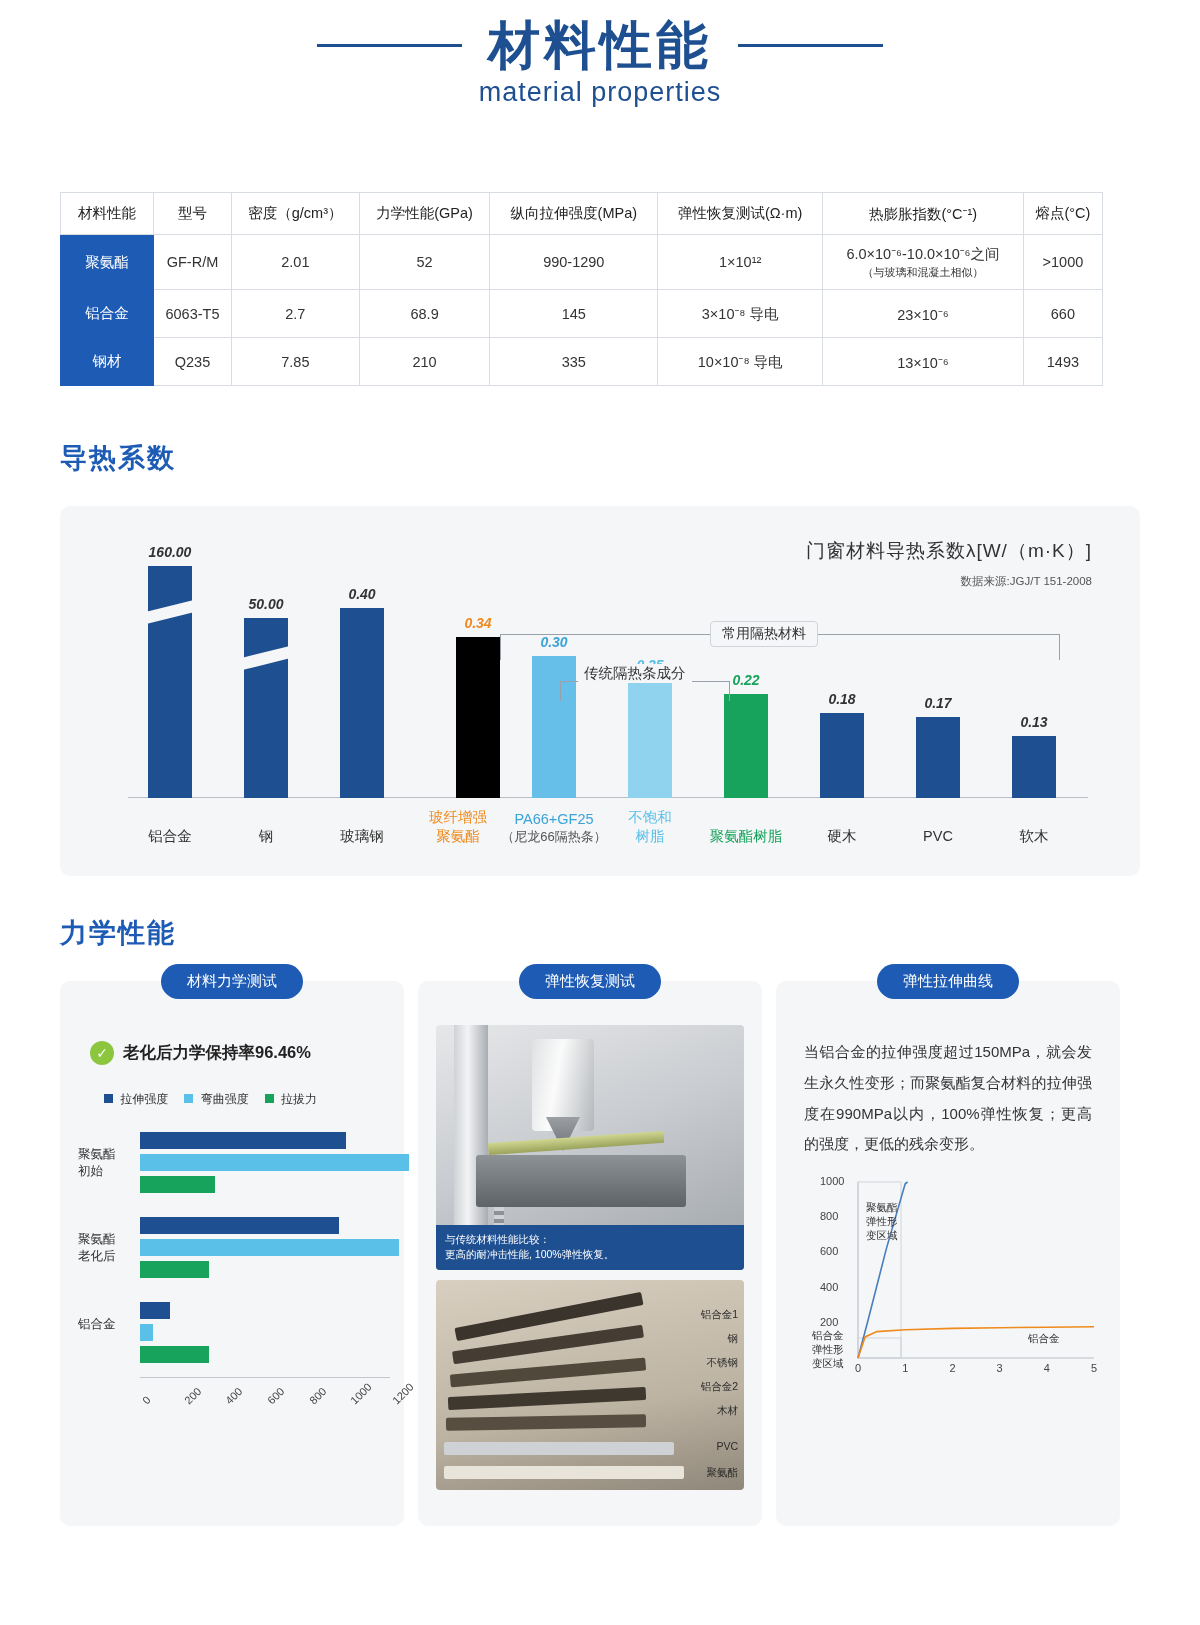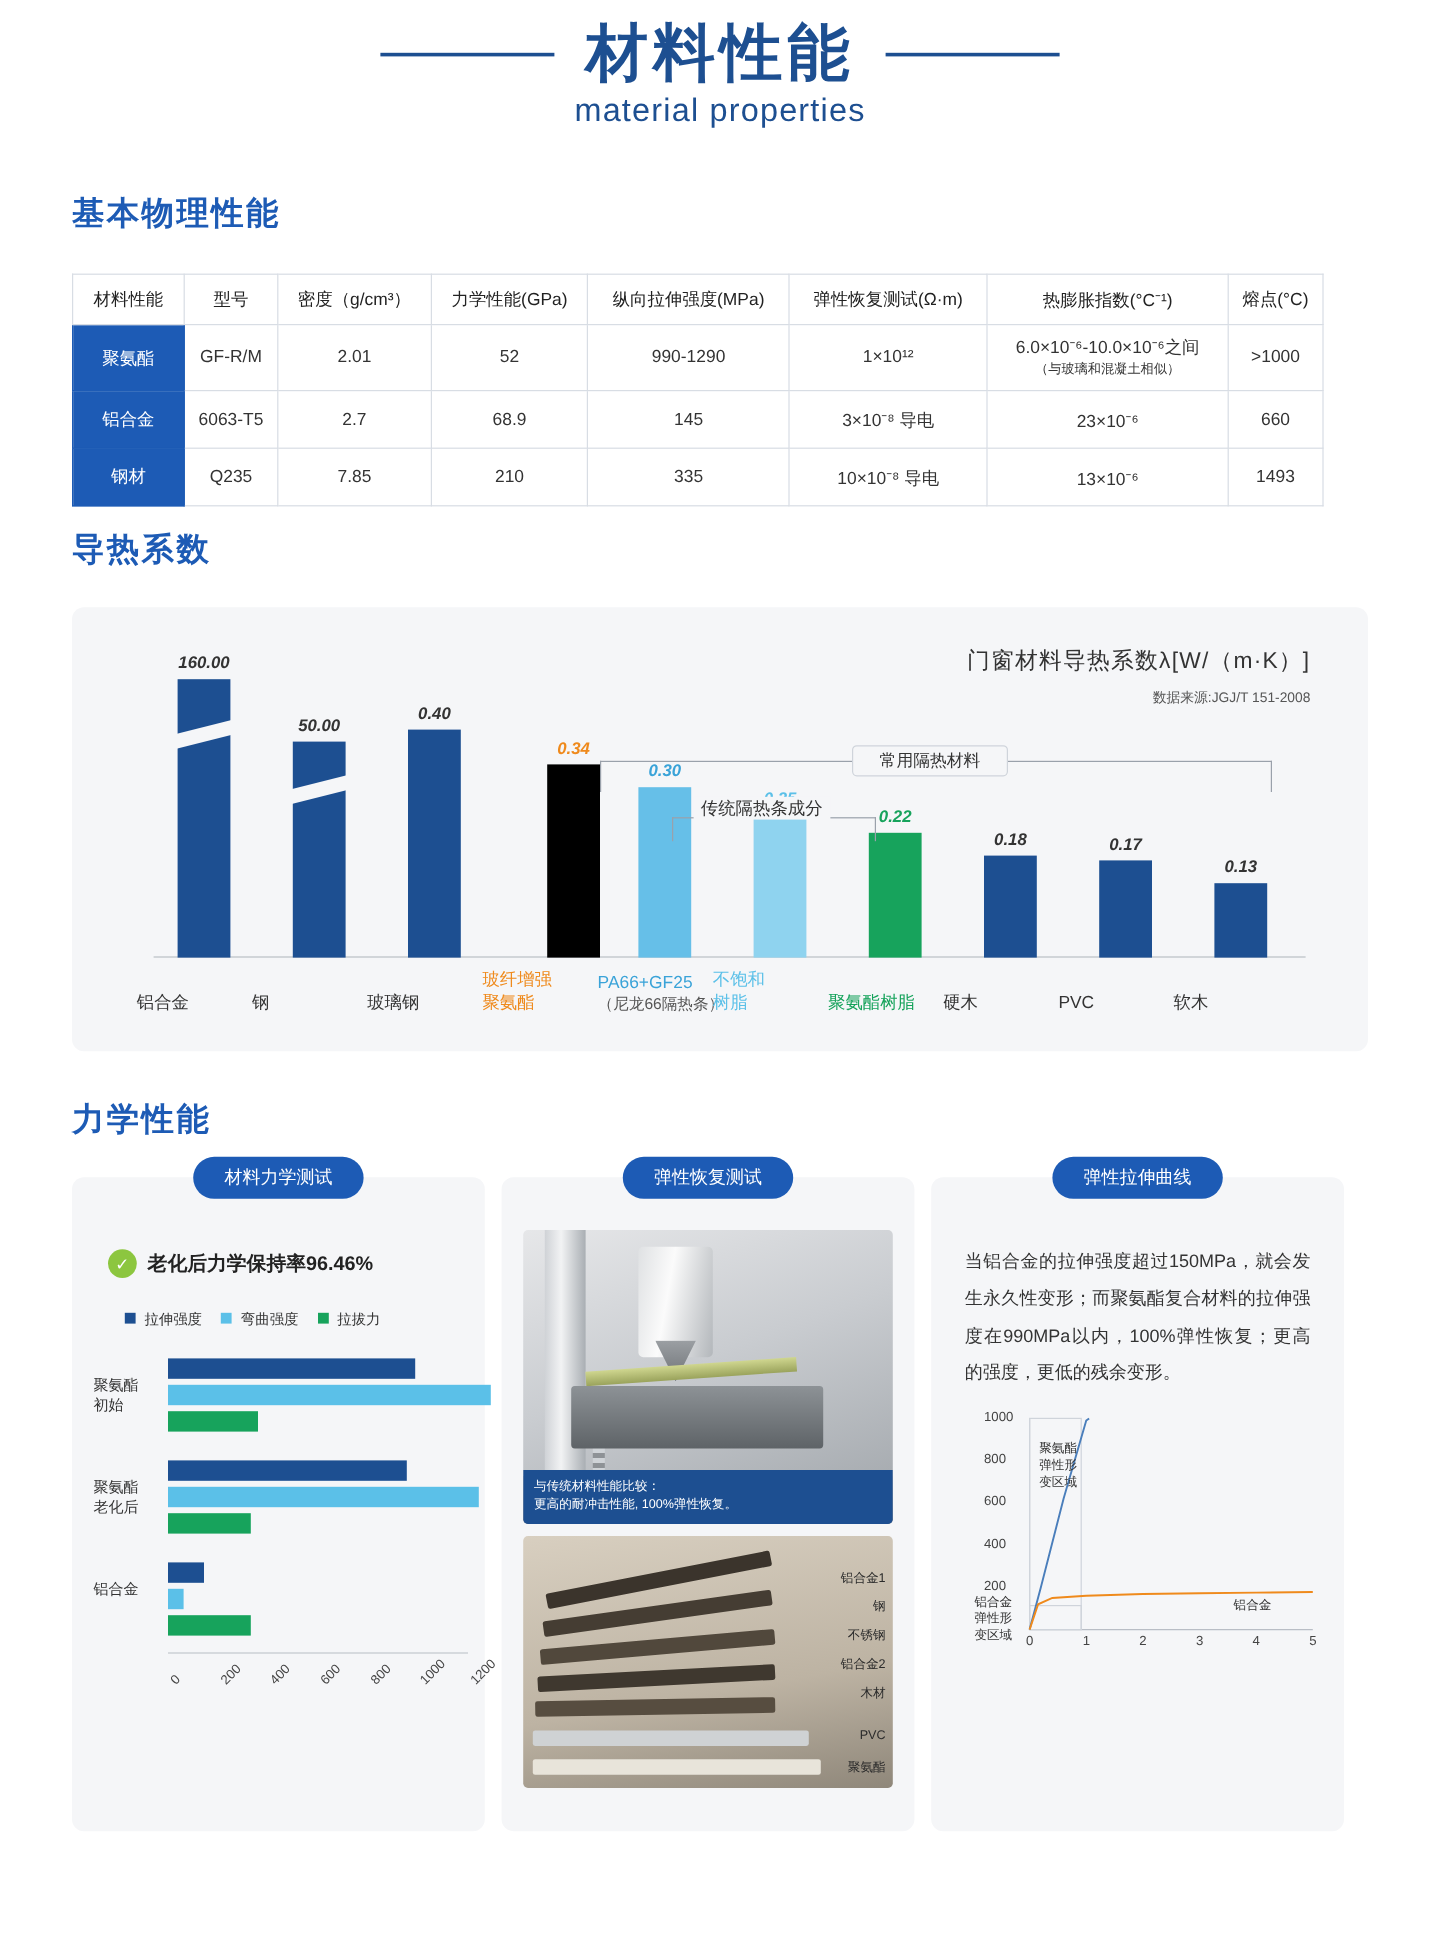--- a/index.html
+++ b/index.html
@@ -57,27 +57,27 @@
     position:absolute; right:48px; top:32px; font-size:19px; color:#333; letter-spacing:1px;
   }
   .chart-source { position:absolute; right:48px; top:68px; font-size:11.5px; color:#555; }
   .baseline { position:absolute; left:68px; bottom:78px; width:960px; height:1px; background:#b9bec6; }
   .bar { position:absolute; bottom:78px; width:44px; }
   .bar .val {
     position:absolute; left:50%; transform:translateX(-50%); top:-22px;
     font-size:14px; font-style:italic; white-space:nowrap; font-weight:bold;
   }
   .xlabel {
-    position:absolute; bottom:30px; text-align:left; width:112px; font-size:14.5px;
+    position:absolute; bottom:30px; text-align:center; width:112px; font-size:14.5px;
     line-height:1.3;
   }
   .xlabel small { display:block; font-size:13px; }
   .bracket { position:absolute; border:1px solid #9aa1ab; border-bottom:none; }
   .bracket-label {
-    position:absolute; background:#f5f6f8; padding:3px 22px; font-size:14px;
+    position:absolute; background:#f5f6f8; padding:3px 11px; font-size:14px;
     border:1px solid #cfd4db; border-radius:4px; color:#333;
   }
   .plain-label { position:absolute; font-size:14.5px; color:#333; background:#f5f6f8; padding:0 6px; }
   
   .sec3 { position:absolute; left:60px; top:915px; width:1080px; }
   .cards { display:flex; gap:14px; margin-top:30px; }
   .card {
     width:344px; height:545px; background:#f5f6f8; border-radius:10px; position:relative;
     padding:44px 18px 18px;
   }
@@ -139,21 +139,20 @@
 <div class="page-header">
   <div class="title-row">
     <div class="title-rule"></div>
     <div class="main-title">材料性能</div>
     <div class="title-rule"></div>
   </div>
   <div class="sub-title">material properties</div>
 </div>
 
 <div class="sec1">
-  <div class="section-heading">基本物理性能</div>
 
   <table class="phys">
     <thead>
       <tr>
         <th class="corner">材料性能</th>
         <th>型号</th>
         <th>密度（g/cm³）</th>
         <th>力学性能(GPa)</th>
         <th>纵向拉伸强度(MPa)</th>
         <th>弹性恢复测试(Ω·m)</th>

